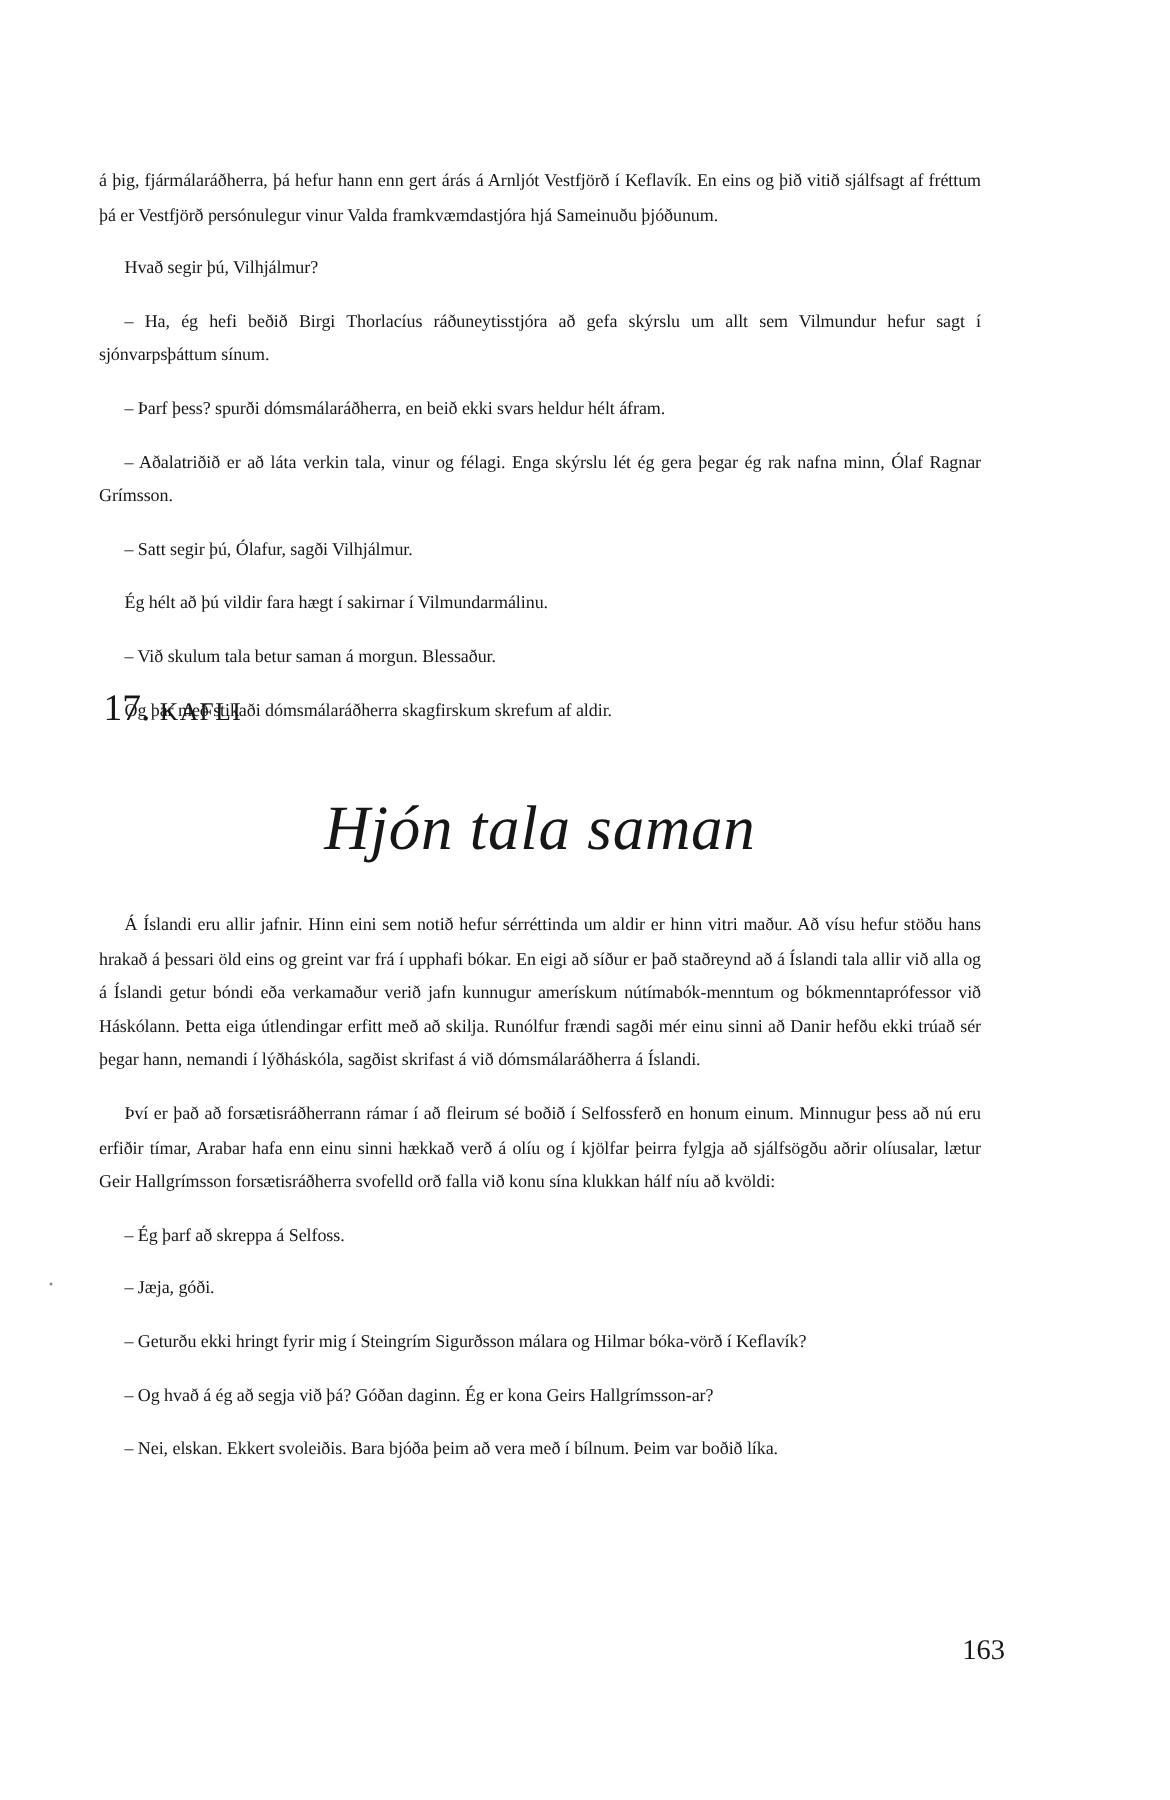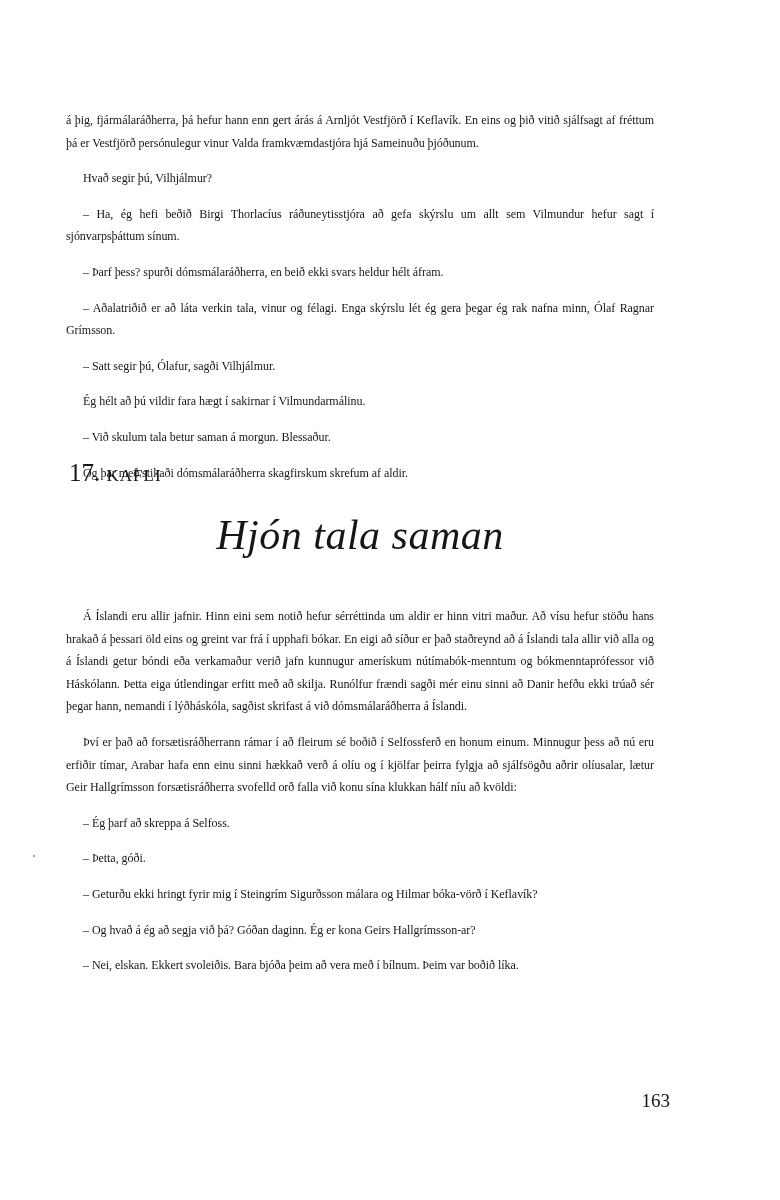--- a/index.html
+++ b/index.html
@@ -47,21 +47,21 @@
       font-family: Liberation Serif, serif;
     }
     .chapter-number .num { font-size: 25px; }
     .chapter-number .word {
       font-size: 17px;
       letter-spacing: 1px;
       text-transform: uppercase;
     }
     .chapter-title {
       position: absolute;
-      top: 507px;
+      top: 525px;
       left: 0; right: 0;
       text-align: center;
       font-style: italic;
       font-size: 42px;
       line-height: 56px;
       letter-spacing: 0.5px;
     }
     .page2 {
       position: absolute;
       left: 53px;
@@ -107,21 +107,21 @@
     <span class="num">17.</span>
     <span class="word">Kafli</span>
   </div>
   <div class="chapter-title">Hjón tala saman</div>
 </div>
 
 <div class="page2">
   <p class="p indent">Á Íslandi eru allir jafnir. Hinn eini sem notið hefur sérréttinda um aldir er hinn vitri maður. Að vísu hefur stöðu hans hrakað á þessari öld eins og greint var frá í upphafi bókar. En eigi að síður er það staðreynd að á Íslandi tala allir við alla og á Íslandi getur bóndi eða verkamaður verið jafn kunnugur amerískum nútímabók-menntum og bókmenntaprófessor við Háskólann. Þetta eiga útlendingar erfitt með að skilja. Runólfur frændi sagði mér einu sinni að Danir hefðu ekki trúað sér þegar hann, nemandi í lýðháskóla, sagðist skrifast á við dómsmálaráðherra á Íslandi.</p>
   <p class="p indent">Því er það að forsætisráðherrann rámar í að fleirum sé boðið í Selfossferð en honum einum. Minnugur þess að nú eru erfiðir tímar, Arabar hafa enn einu sinni hækkað verð á olíu og í kjölfar þeirra fylgja að sjálfsögðu aðrir olíusalar, lætur Geir Hallgrímsson forsætisráðherra svofelld orð falla við konu sína klukkan hálf níu að kvöldi:</p>
   <p class="p indent">– Ég þarf að skreppa á Selfoss.</p>
-  <p class="p indent">– Þetta, góði.</p>
+  <p class="p indent">– Jæja, góði.</p>
   <p class="p indent">– Geturðu ekki hringt fyrir mig í Steingrím Sigurðsson málara og Hilmar bóka-vörð í Keflavík?</p>
   <p class="p indent">– Og hvað á ég að segja við þá? Góðan daginn. Ég er kona Geirs Hallgrímsson-ar?</p>
   <p class="p indent">– Nei, elskan. Ekkert svoleiðis. Bara bjóða þeim að vera með í bílnum. Þeim var boðið líka.</p>
 </div>
 
 <div class="stray-mark"></div>
 
 <div class="page-number">163</div>
 
 </body></html>

